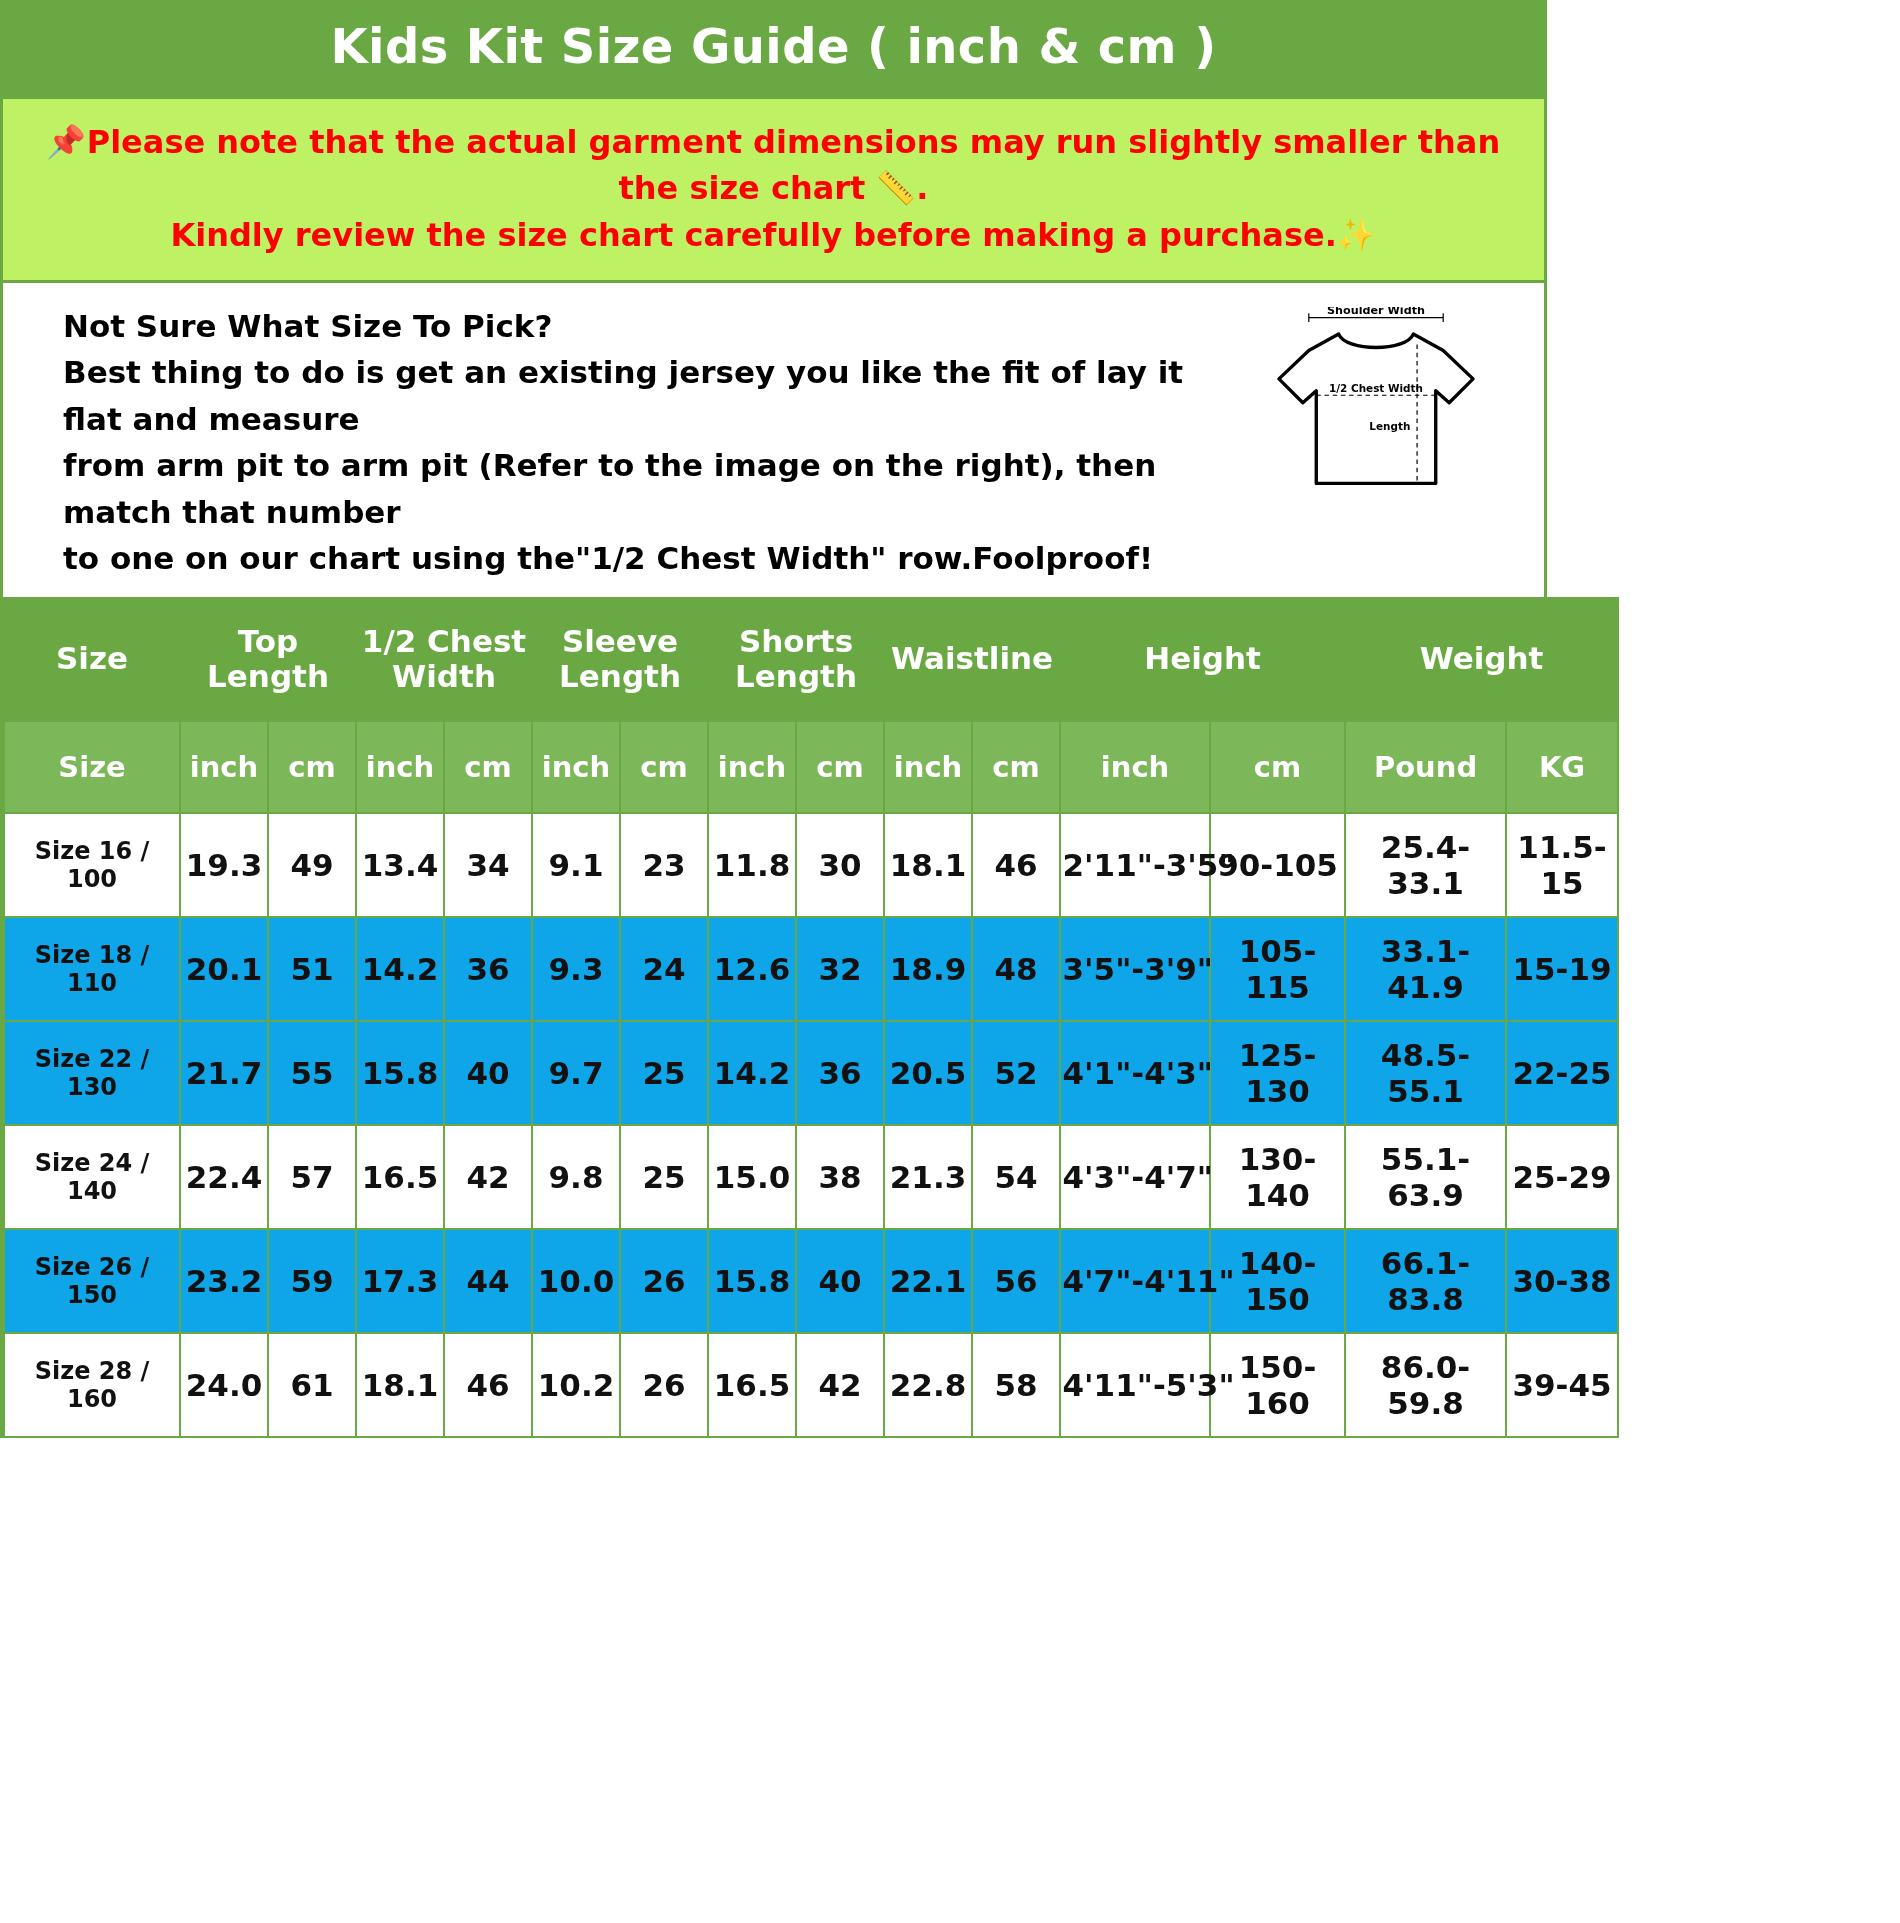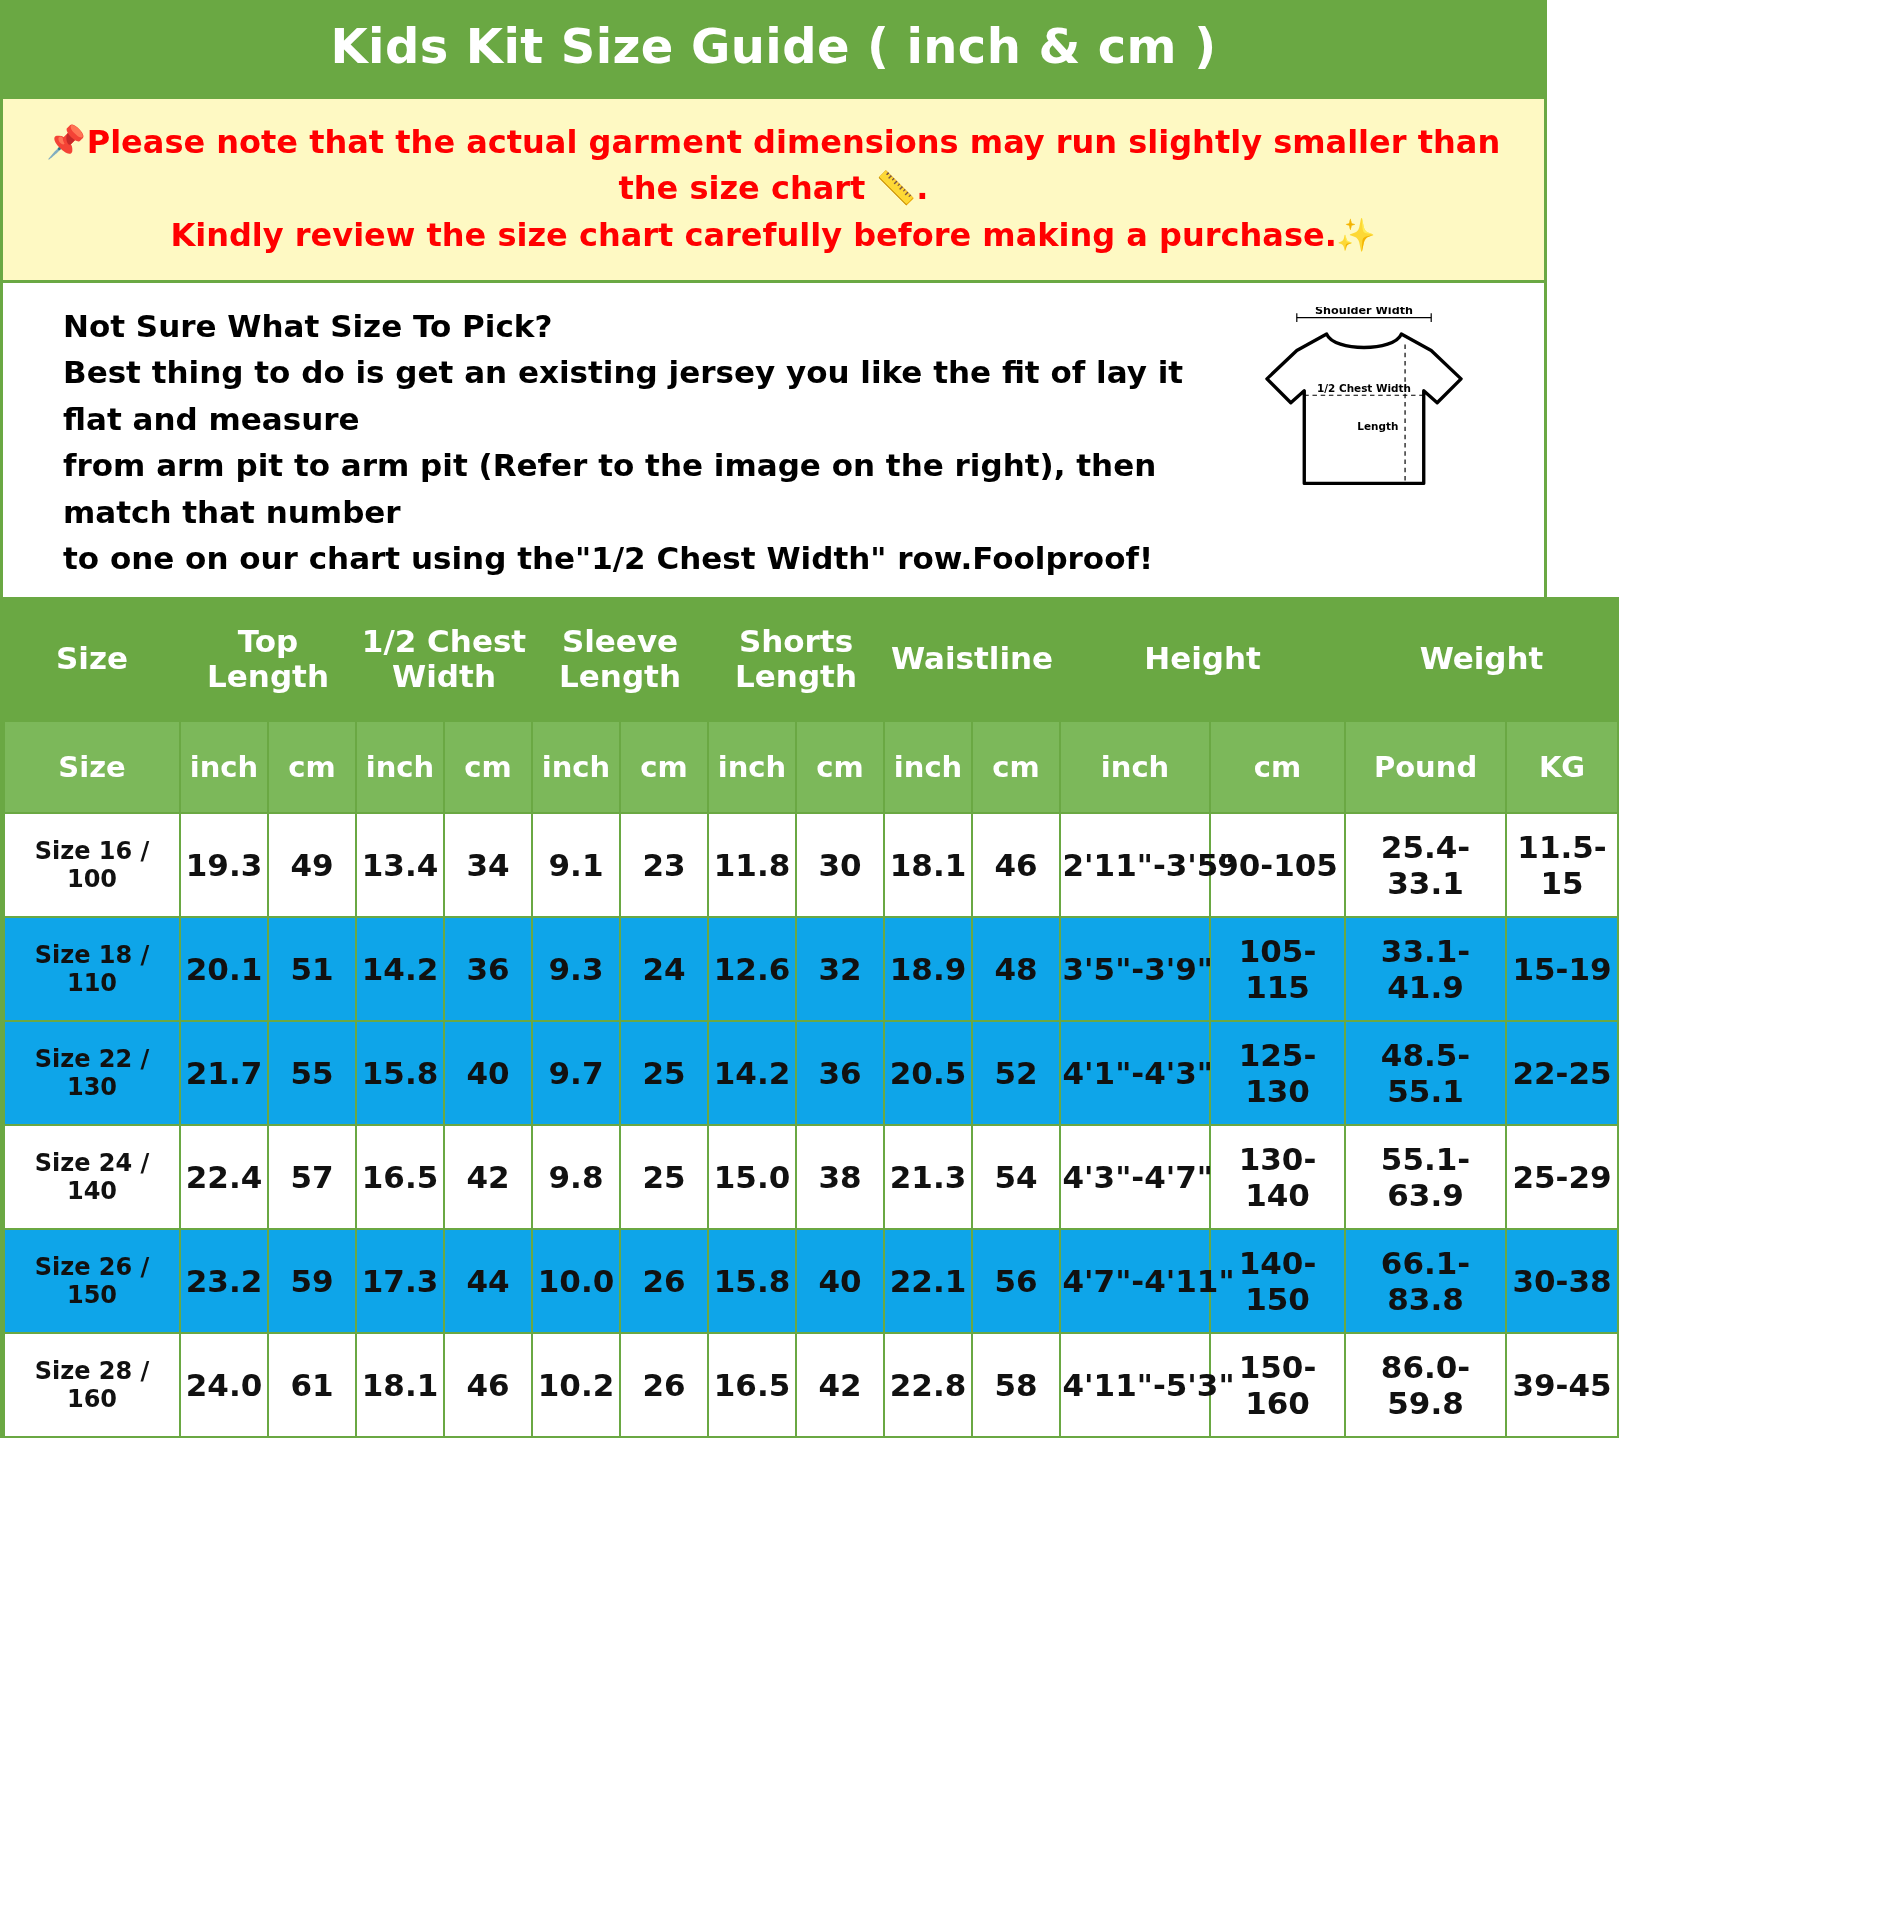--- a/index.html
+++ b/index.html
@@ -25,21 +25,21 @@
     color: #ffffff;
     text-align: center;
     font-weight: bold;
     font-size: 48px;
     letter-spacing: 0.4px;
     padding: 18px 0 22.4px 0;
     font-family: "DejaVu Sans", sans-serif;
   }
   
   .notice {
-    background: #fef9c3;
+    background: #bef264;
     color: #ff0000;
     text-align: center;
     font-weight: bold;
     font-size: 32px;
     line-height: 1.45;
     padding: 19.4px 22.4px 22.4px 22.4px;
     border-bottom: 3px solid #6aa843;
     border-top: 3px solid #6aa843;
   }
   
@@ -58,21 +58,21 @@
     line-height: 1.5;
     padding-left: 45px;
   }
   .info-text .line1 { font-size: 31px; }
   .shirt-box {
     flex: 0 0 auto;
     width: 247px;
     padding-top: 4.5px;
     padding-right: 30px;
     display: flex;
-    justify-content: flex-start;
+    justify-content: center;
   }
   
   table.size-table {
     border-collapse: collapse;
     width: 100%;
     table-layout: fixed;
   }
   table.size-table th, table.size-table td {
     border: 2.2px solid #6aa843;
     text-align: center;

